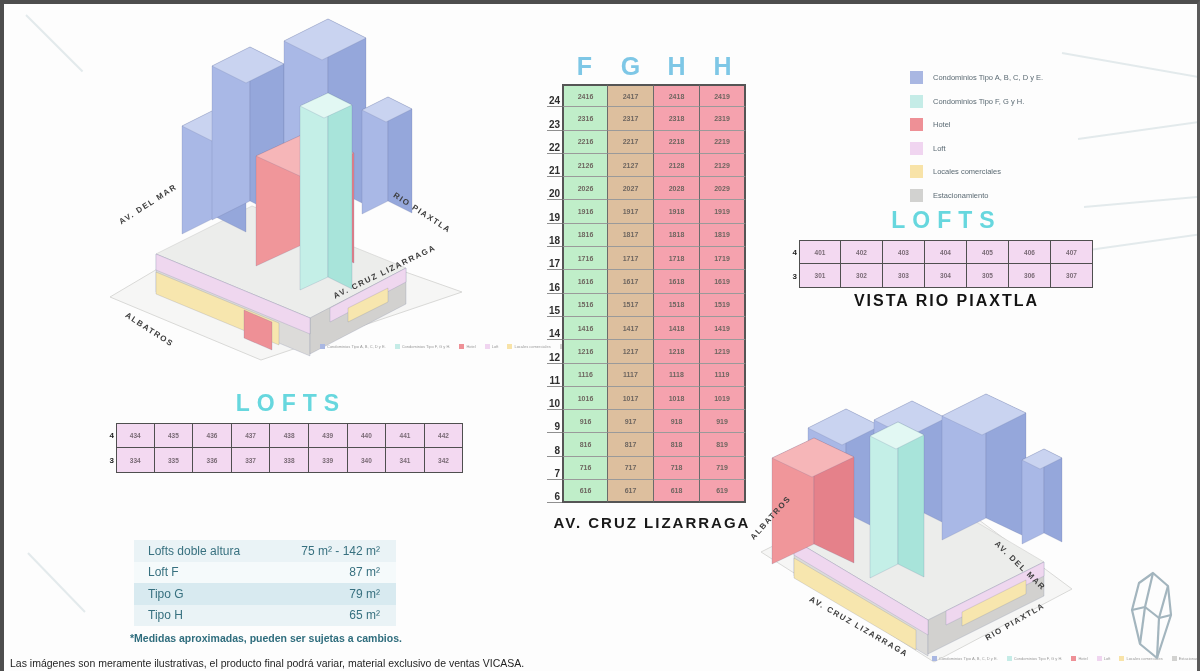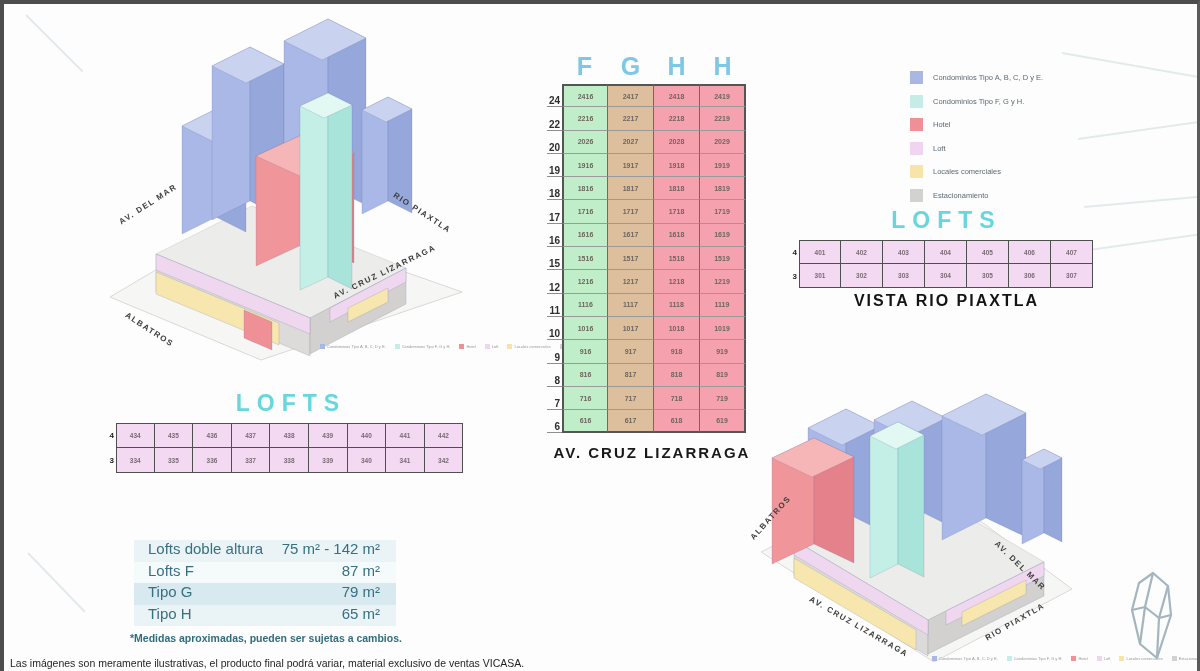--- a/index.html
+++ b/index.html
@@ -62,21 +62,21 @@
   .legend-row .lb { font-size:7.5px; color:#5b6a73; }
 
   
   .mini-legend { position:absolute; display:flex; gap:9px; align-items:center; }
   .mini-item { display:flex; align-items:center; gap:2px; }
   .mini-item .msw { width:5px; height:5px; }
   .mini-item .mlb { font-size:4px; color:#9a9a9a; white-space:nowrap; }
 
   
   #sizes-table { position:absolute; left:130px; top:536px; width:262px; }
-  .sizes-row { display:flex; height:21.5px; font-size:15px; color:#37707f; }
+  .sizes-row { display:flex; height:21.5px; align-items:center; font-size:12px; color:#37707f; }
   .sizes-row .sl { padding-left:14px; flex:1; }
   .sizes-row .sv { padding-right:16px; text-align:right; }
   .sizes-row:nth-child(1) { background:#eaf3f6; }
   .sizes-row:nth-child(2) { background:#f5fafb; }
   .sizes-row:nth-child(3) { background:#d8eaf0; }
   .sizes-row:nth-child(4) { background:#eaf3f6; }
   .sizes-row:nth-child(even) .sl, .sizes-row:nth-child(even) .sv { }
   #sizes-footnote { position:absolute; left:112px; top:628px; width:300px; text-align:center;
                     font-size:10.5px; font-weight:600; color:#2f6d7d; }
 
@@ -177,27 +177,41 @@
       </div>
     <div id="grid-rows">
         <div class="grid-row first">
           <div class="fl">24</div>
           <div class="u c0" style="background: rgb(192, 238, 201);">2416</div>
           <div class="u c1" style="background: rgb(221, 191, 158);">2417</div>
           <div class="u c2" style="background: rgb(245, 162, 174);">2418</div>
           <div class="u c3" style="background: rgb(245, 162, 174);">2419</div>
         </div>
         <div class="grid-row">
+          <div class="fl">23</div>
+          <div class="u c0" style="background: rgb(192, 238, 201);">2316</div>
+          <div class="u c1" style="background: rgb(221, 191, 158);">2317</div>
+          <div class="u c2" style="background: rgb(245, 162, 174);">2318</div>
+          <div class="u c3" style="background: rgb(245, 162, 174);">2319</div>
+        </div>
+        <div class="grid-row">
           <div class="fl">22</div>
           <div class="u c0" style="background: rgb(192, 238, 201);">2216</div>
           <div class="u c1" style="background: rgb(221, 191, 158);">2217</div>
           <div class="u c2" style="background: rgb(245, 162, 174);">2218</div>
           <div class="u c3" style="background: rgb(245, 162, 174);">2219</div>
         </div>
         <div class="grid-row">
+          <div class="fl">21</div>
+          <div class="u c0" style="background: rgb(192, 238, 201);">2126</div>
+          <div class="u c1" style="background: rgb(221, 191, 158);">2127</div>
+          <div class="u c2" style="background: rgb(245, 162, 174);">2128</div>
+          <div class="u c3" style="background: rgb(245, 162, 174);">2129</div>
+        </div>
+        <div class="grid-row">
           <div class="fl">20</div>
           <div class="u c0" style="background: rgb(192, 238, 201);">2026</div>
           <div class="u c1" style="background: rgb(221, 191, 158);">2027</div>
           <div class="u c2" style="background: rgb(245, 162, 174);">2028</div>
           <div class="u c3" style="background: rgb(245, 162, 174);">2029</div>
         </div>
         <div class="grid-row">
           <div class="fl">19</div>
           <div class="u c0" style="background: rgb(192, 238, 201);">1916</div>
           <div class="u c1" style="background: rgb(221, 191, 158);">1917</div>
@@ -224,20 +238,27 @@
           <div class="u c1" style="background: rgb(221, 191, 158);">1617</div>
           <div class="u c2" style="background: rgb(245, 162, 174);">1618</div>
           <div class="u c3" style="background: rgb(245, 162, 174);">1619</div>
         </div>
         <div class="grid-row">
           <div class="fl">15</div>
           <div class="u c0" style="background: rgb(192, 238, 201);">1516</div>
           <div class="u c1" style="background: rgb(221, 191, 158);">1517</div>
           <div class="u c2" style="background: rgb(245, 162, 174);">1518</div>
           <div class="u c3" style="background: rgb(245, 162, 174);">1519</div>
+        </div>
+        <div class="grid-row">
+          <div class="fl">14</div>
+          <div class="u c0" style="background: rgb(192, 238, 201);">1416</div>
+          <div class="u c1" style="background: rgb(221, 191, 158);">1417</div>
+          <div class="u c2" style="background: rgb(245, 162, 174);">1418</div>
+          <div class="u c3" style="background: rgb(245, 162, 174);">1419</div>
         </div>
         <div class="grid-row">
           <div class="fl">12</div>
           <div class="u c0" style="background: rgb(192, 238, 201);">1216</div>
           <div class="u c1" style="background: rgb(221, 191, 158);">1217</div>
           <div class="u c2" style="background: rgb(245, 162, 174);">1218</div>
           <div class="u c3" style="background: rgb(245, 162, 174);">1219</div>
         </div>
         <div class="grid-row">
           <div class="fl">11</div>
@@ -366,21 +387,21 @@
         <div class="lc" style="background: rgb(243, 217, 241);">342</div>
       </div>
     </div>
 
   <div id="sizes-table">
       <div class="sizes-row">
         <span class="sl">Lofts doble altura</span>
         <span class="sv">75 m² - 142 m²</span>
       </div>
       <div class="sizes-row">
-        <span class="sl">Lofts F</span>
+        <span class="sl">Loft F</span>
         <span class="sv">87 m²</span>
       </div>
       <div class="sizes-row">
         <span class="sl">Tipo G</span>
         <span class="sv">79 m²</span>
       </div>
       <div class="sizes-row">
         <span class="sl">Tipo H</span>
         <span class="sv">65 m²</span>
       </div>

